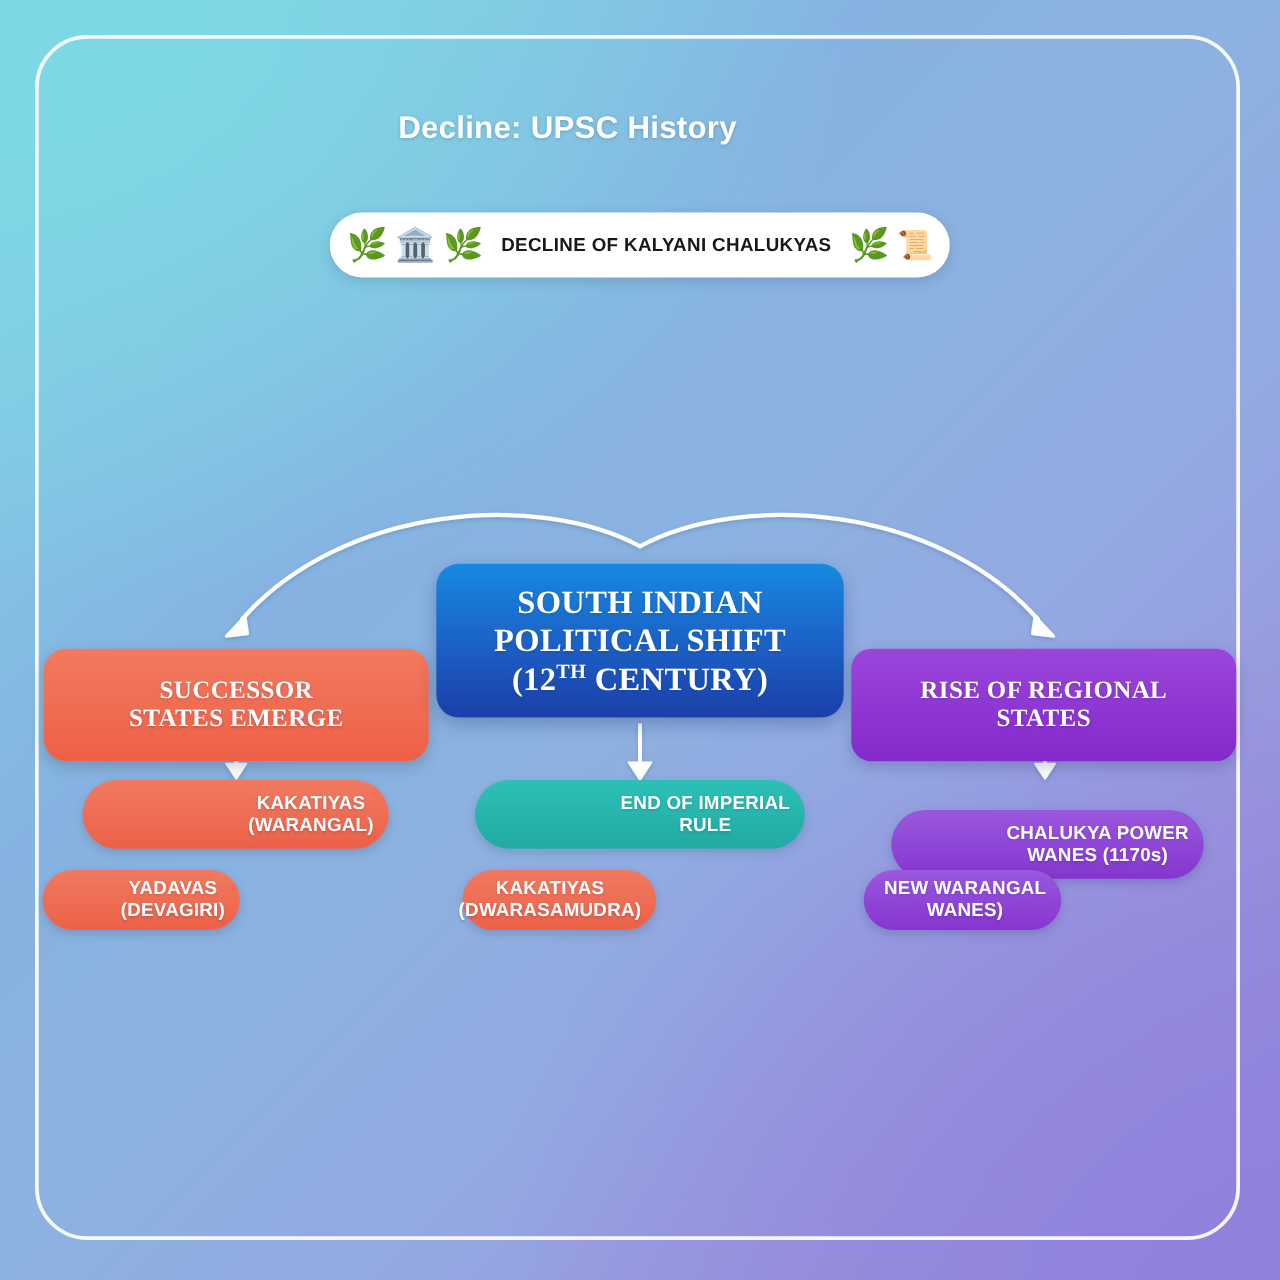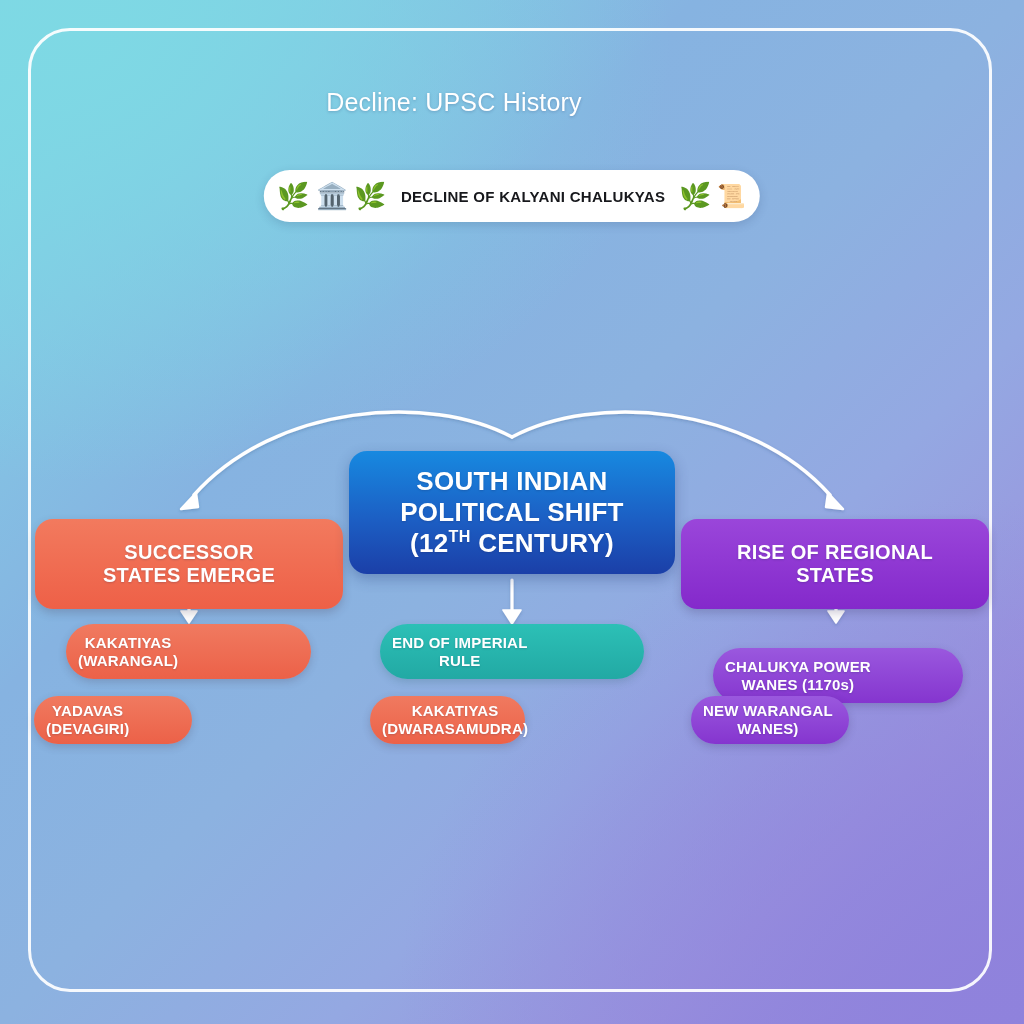--- a/index.html
+++ b/index.html
@@ -57,21 +57,21 @@
 
   
   .kicker {
     position: absolute;
     top: 88px;
     left: 0;
     width: 908px;
     text-align: center;
     color: #ffffff;
     font-size: 25px;
-    font-weight: normal;
+    font-weight: bold;
     letter-spacing: 0.2px;
     text-shadow: 0 1px 3px rgba(40,60,110,0.28);
   }
 
   .title-pill {
     position: absolute;
     top: 170px;
     left: 50%;
     transform: translateX(-50%);
     height: 52px;
@@ -108,20 +108,21 @@
   
   .node {
     position: absolute;
     display: flex;
     align-items: center;
     justify-content: center;
     text-align: center;
     color: #ffffff;
     font-weight: bold;
     box-sizing: border-box;
+    font-family: Liberation Serif, serif;
   }
 
   .node-main {
     font-size: 20px;
     line-height: 1.16;
     letter-spacing: 0.3px;
     border-radius: 16px;
     padding: 6px 12px;
     text-shadow: 0 1px 2px rgba(30,40,80,0.22);
   }
@@ -161,21 +162,21 @@
     font-size: 0.62em;
     vertical-align: super;
     line-height: 0;
   }
 
   
   .pill {
     position: absolute;
     display: flex;
     align-items: center;
-    justify-content: flex-start;
+    justify-content: flex-end;
     text-align: center;
     color: #ffffff;
     font-weight: bold;
     font-size: 15px;
     line-height: 1.2;
     letter-spacing: 0.2px;
     border-radius: 28px;
     padding: 4px 12px;
     box-sizing: border-box;
     text-shadow: 0 1px 2px rgba(30,40,80,0.2);

